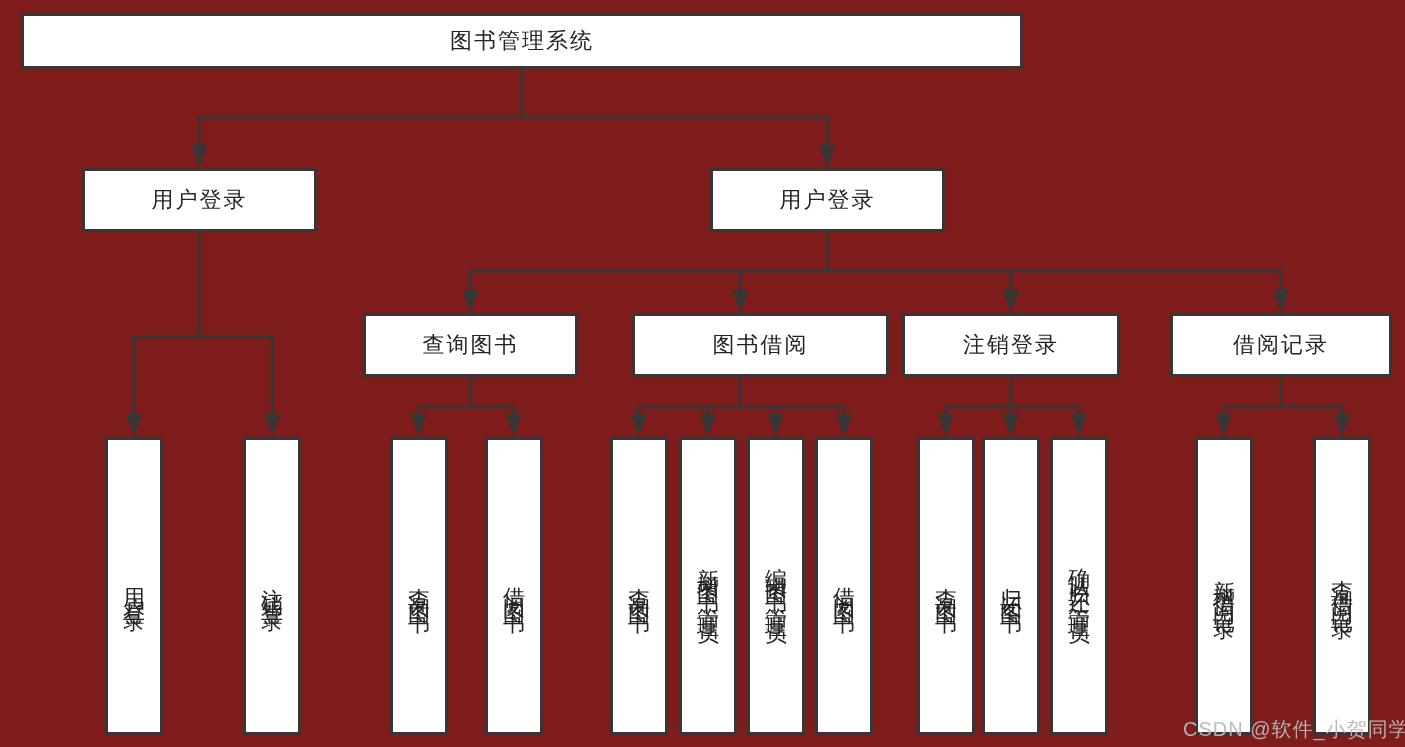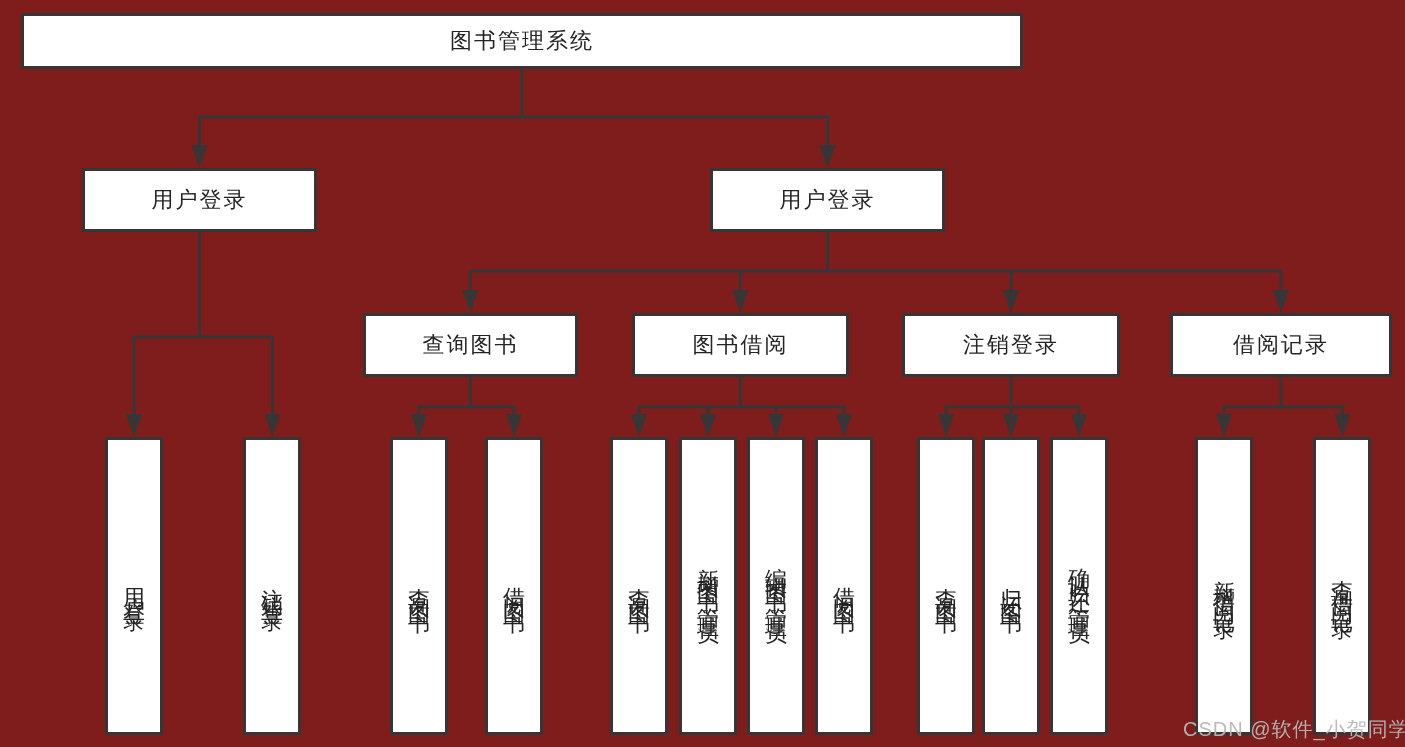--- a/index.html
+++ b/index.html
@@ -42,21 +42,21 @@
     font-size: 22px;
     letter-spacing: 8px;
     line-height: 1.1;
     white-space: nowrap;
   }
   
   #nd-root      { left: 21px;   top: 13px;  width: 1002px; height: 56px; }
   #nd-login     { left: 82px;   top: 168px; width: 235px;  height: 64px; }
   #nd-mgmt      { left: 710px;  top: 168px; width: 235px;  height: 64px; }
   #nd-recommend { left: 363px;  top: 313px; width: 215px;  height: 64px; }
-  #nd-borrow    { left: 632px;  top: 313px; width: 217px;  height: 64px; }
+  #nd-borrow    { left: 632px;  top: 313px; width: 257px;  height: 64px; }
   #nd-current   { left: 902px;  top: 313px; width: 218px;  height: 64px; }
   #nd-records   { left: 1170px; top: 313px; width: 222px;  height: 64px; }
   .leaf { top: 437px; width: 58px; height: 298px; }
   #lf-u1  { left: 105px;  }
   #lf-u2  { left: 243px;  }
   #lf-r1  { left: 390px;  }
   #lf-r2  { left: 485px;  }
   #lf-b1  { left: 610px;  }
   #lf-b2  { left: 679px;  }
   #lf-b3  { left: 747px;  }

